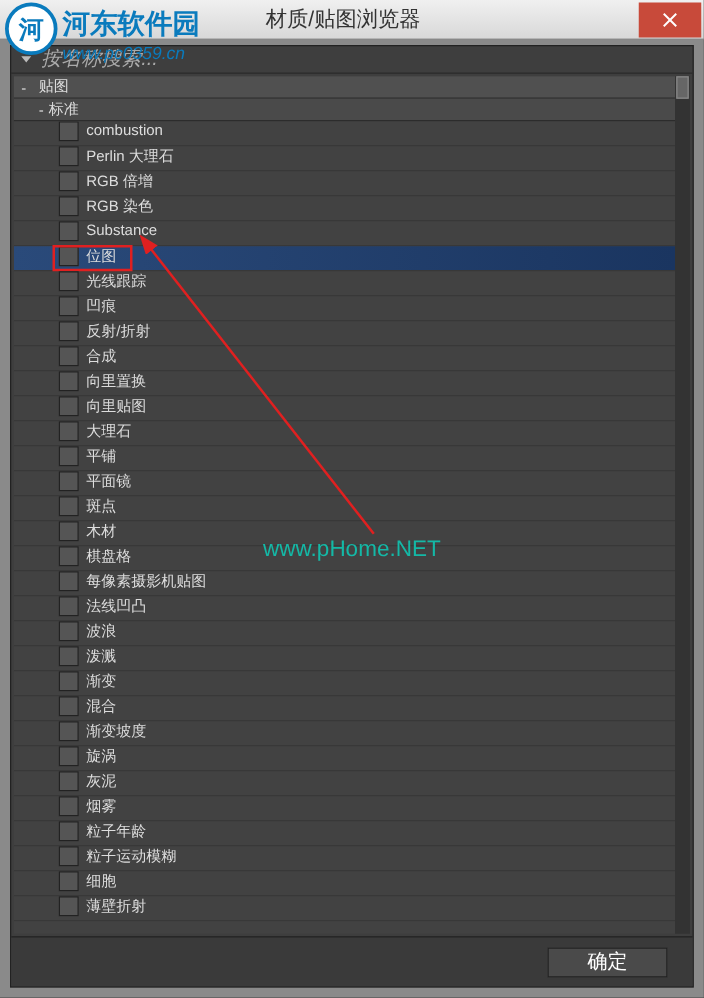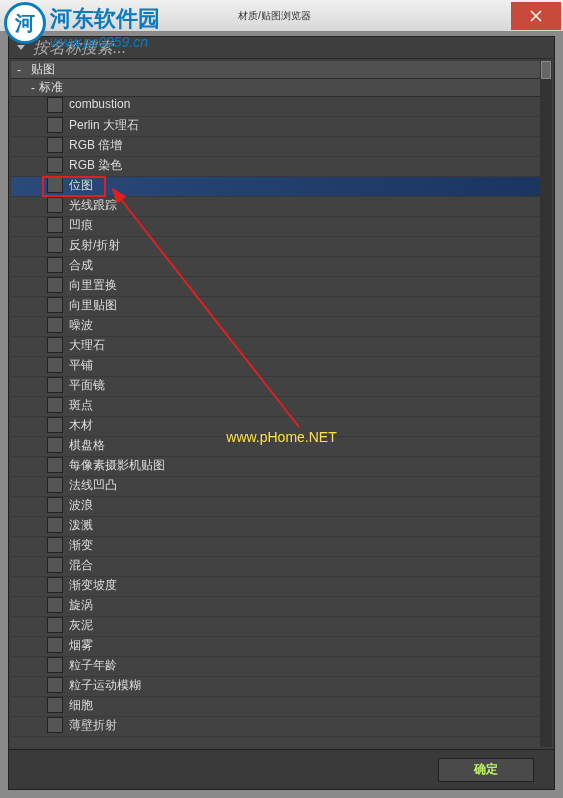--- a/index.html
+++ b/index.html
@@ -24,21 +24,21 @@
   width: 38px;
   height: 32px;
   display: flex;
   align-items: center;
   justify-content: center;
 }
 .title-text {
   flex: 1;
   text-align: center;
   color: #333;
-  font-size: 10px;
+  font-size: 17px;
 }
 .close-btn {
   width: 50px;
   height: 28px;
   background: #c84a3a;
   display: flex;
   align-items: center;
   justify-content: center;
   margin-right: 2px;
 }
@@ -209,22 +209,22 @@
 .arrow-overlay {
   position: absolute;
   pointer-events: none;
   z-index: 30;
 }
 .center-watermark {
   position: absolute;
   left: 50%;
   top: 392px;
   transform: translateX(-50%);
-  color: #fde047;
-  font-size: 14px;
+  color: #14b8a6;
+  font-size: 18px;
   font-family: Arial, sans-serif;
   pointer-events: none;
 }
 .footer {
   position: absolute;
   left: 0;
   right: 0;
   bottom: 0;
   height: 40px;
   background: #3a3a3a;
@@ -232,26 +232,25 @@
   display: flex;
   justify-content: flex-end;
   align-items: center;
   padding-right: 20px;
 }
 .ok-btn {
   width: 96px;
   height: 24px;
   background: #4a4a4a;
   border: 1px solid #222;
-  color: #bef264;
-  font-size: 12px;
+  color: #ffffff;
+  font-size: 16px;
   display: flex;
   align-items: center;
   justify-content: center;
-  font-weight: bold;
 }
 
 .sw-dark { background: #2a2a2a; }
 .sw-gray { background: #6a6a6a; }
 .sw-noise { background: repeating-linear-gradient(45deg, #444, #444 2px, #666 2px, #666 4px); }
 .sw-checker { background: repeating-conic-gradient(#fff 0% 25%, #333 0% 50%) 0/8px 8px; }
 .sw-marble { background: linear-gradient(135deg, #e8e0c0, #c8b880); }
 .sw-stripe { background: repeating-linear-gradient(0deg, #888, #888 3px, #444 3px, #444 6px); }
 .sw-wave { background: repeating-linear-gradient(45deg, #ddd, #ddd 2px, #999 2px, #999 4px); }
 .sw-wood { background: linear-gradient(90deg, #c8a040, #806020); }
@@ -307,20 +306,24 @@
           <span>Perlin 大理石</span>
         </div>
         <div class="tree-item">
           <div class="swatch sw-gray"></div>
           <span>RGB 倍增</span>
         </div>
         <div class="tree-item">
           <div class="swatch sw-gray"></div>
           <span>RGB 染色</span>
         </div>
+        <div class="tree-item">
+          <div class="swatch sw-dark"></div>
+          <span>Substance</span>
+        </div>
         <div class="tree-item selected">
           <div class="swatch sw-gray"></div>
           <span>位图</span>
           <div class="red-box"></div>
         </div>
         <div class="tree-item">
           <div class="swatch sw-gray"></div>
           <span>光线跟踪</span>
         </div>
         <div class="tree-item">
@@ -335,24 +338,20 @@
           <div class="swatch sw-gray"></div>
           <span>合成</span>
         </div>
         <div class="tree-item">
           <div class="swatch sw-gray"></div>
           <span>向里置换</span>
         </div>
         <div class="tree-item">
           <div class="swatch sw-gray"></div>
           <span>向里贴图</span>
-        </div>
-        <div class="tree-item">
-          <div class="swatch sw-noise"></div>
-          <span>噪波</span>
         </div>
         <div class="tree-item">
           <div class="swatch sw-marble"></div>
           <span>大理石</span>
         </div>
         <div class="tree-item">
           <div class="swatch sw-stripe"></div>
           <span>平铺</span>
         </div>
         <div class="tree-item">

